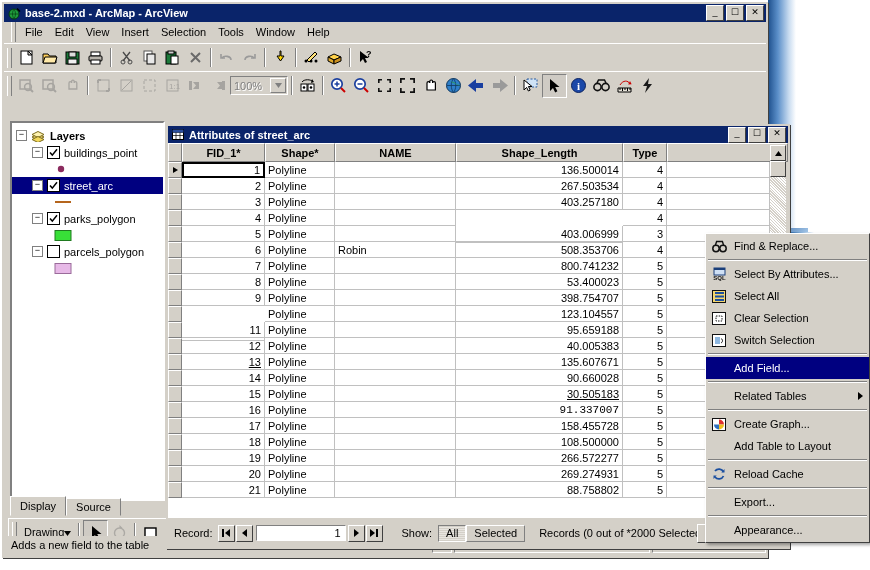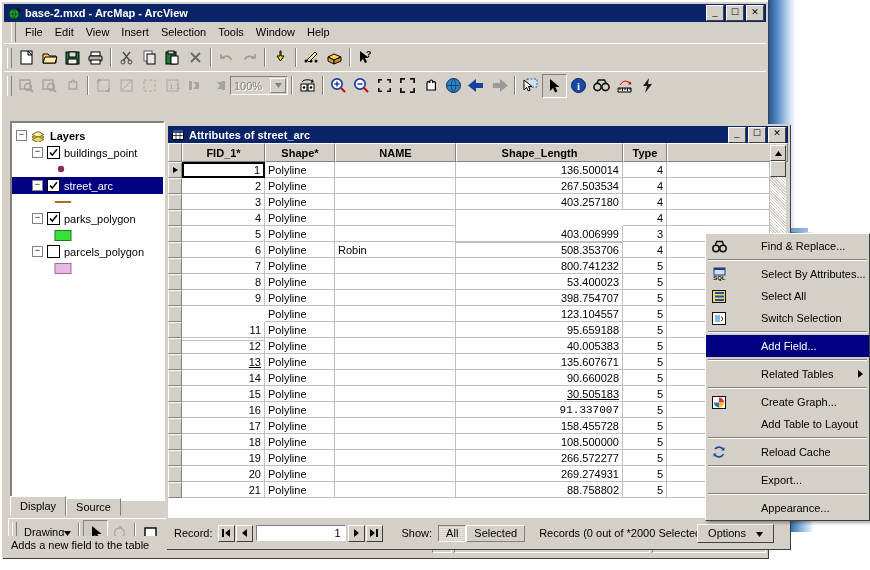--- a/index.html
+++ b/index.html
@@ -118,21 +118,21 @@
     border-color:#ffffff #404040 #404040 #ffffff;display:flex;align-items:center;
     justify-content:center;box-sizing:border-box;}
   .sb-track{position:absolute;top:16px;bottom:0;width:16px;
     background-image:repeating-linear-gradient(45deg,#ffffff,#ffffff 1px,#d4d0c8 1px,#d4d0c8 2px);}
   .sb-thumb{width:16px;height:16px;background:#d4d0c8;border:1px solid;
     border-color:#ffffff #404040 #404040 #ffffff;box-sizing:border-box;}
   
   #ctxmenu{position:absolute;left:705px;top:233px;width:165px;
     background:#d4d0c8;border:1px solid;border-color:#ffffff #404040 #404040 #ffffff;
     box-shadow:2px 2px 3px rgba(0,0,0,.35);padding:1px 0;z-index:50;box-sizing:border-box;}
-  .mi{display:flex;align-items:center;height:22px;padding-left:2px;font-size:11px;color:#000;position:relative;gap:27px;}
+  .mi{display:flex;align-items:center;height:22px;padding-left:2px;font-size:11px;color:#000;position:relative;}
   .mi.hl{background:#000080;color:#fff;}
   .mi .mi-icon{width:22px;height:18px;display:flex;align-items:center;justify-content:center;flex:0 0 auto;}
   .mi .mi-lbl{padding-left:4px;}
   .mi .submark{position:absolute;right:6px;width:0;height:0;
     border-left:5px solid #000;border-top:4px solid transparent;border-bottom:4px solid transparent;}
   .msep{height:1px;background:#808080;border-bottom:1px solid #ffffff;margin:2px 2px;}
 </style>
 </head>
 <body>
 
@@ -863,20 +863,29 @@
           <rect x="3" y="5.5" width="9" height="2" fill="#1b4fa0"></rect>
           <rect x="3" y="9" width="9" height="2" fill="#1b4fa0"></rect>
         </svg>
       </span>
       <span class="mi-lbl">Select All</span>
     </div>
     <div class="mi">
       <span class="mi-icon">
         <svg width="14" height="13">
           <rect x="0.5" y="0.5" width="13" height="12" fill="#fff" stroke="#111"></rect>
+          <rect x="4" y="4" width="6" height="5" fill="#fff" stroke="#111" stroke-dasharray="1.5 1.2"></rect>
+        </svg>
+      </span>
+      <span class="mi-lbl">Clear Selection</span>
+    </div>
+    <div class="mi">
+      <span class="mi-icon">
+        <svg width="14" height="13">
+          <rect x="0.5" y="0.5" width="13" height="12" fill="#fff" stroke="#111"></rect>
           <path d="M3 3h5v7H3z" fill="#8fb8e0"></path>
           <path d="M9 4.5c2 1 2 3.5 0 4.5" stroke="#111" fill="none"></path>
         </svg>
       </span>
       <span class="mi-lbl">Switch Selection</span>
     </div>
     <div class="msep"></div>
     <div class="mi hl">
       <span class="mi-icon"></span>
       <span class="mi-lbl">Add Field...</span>

